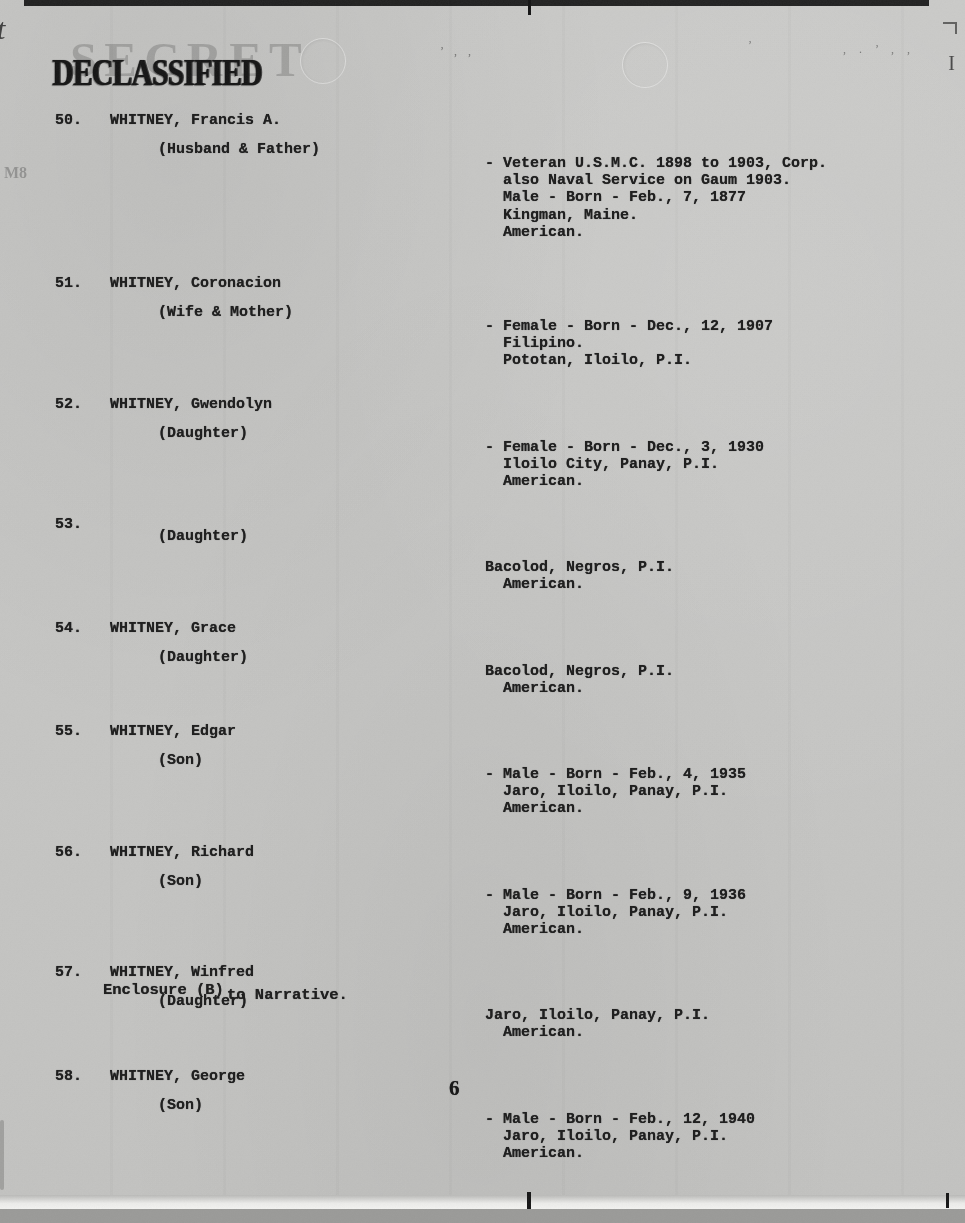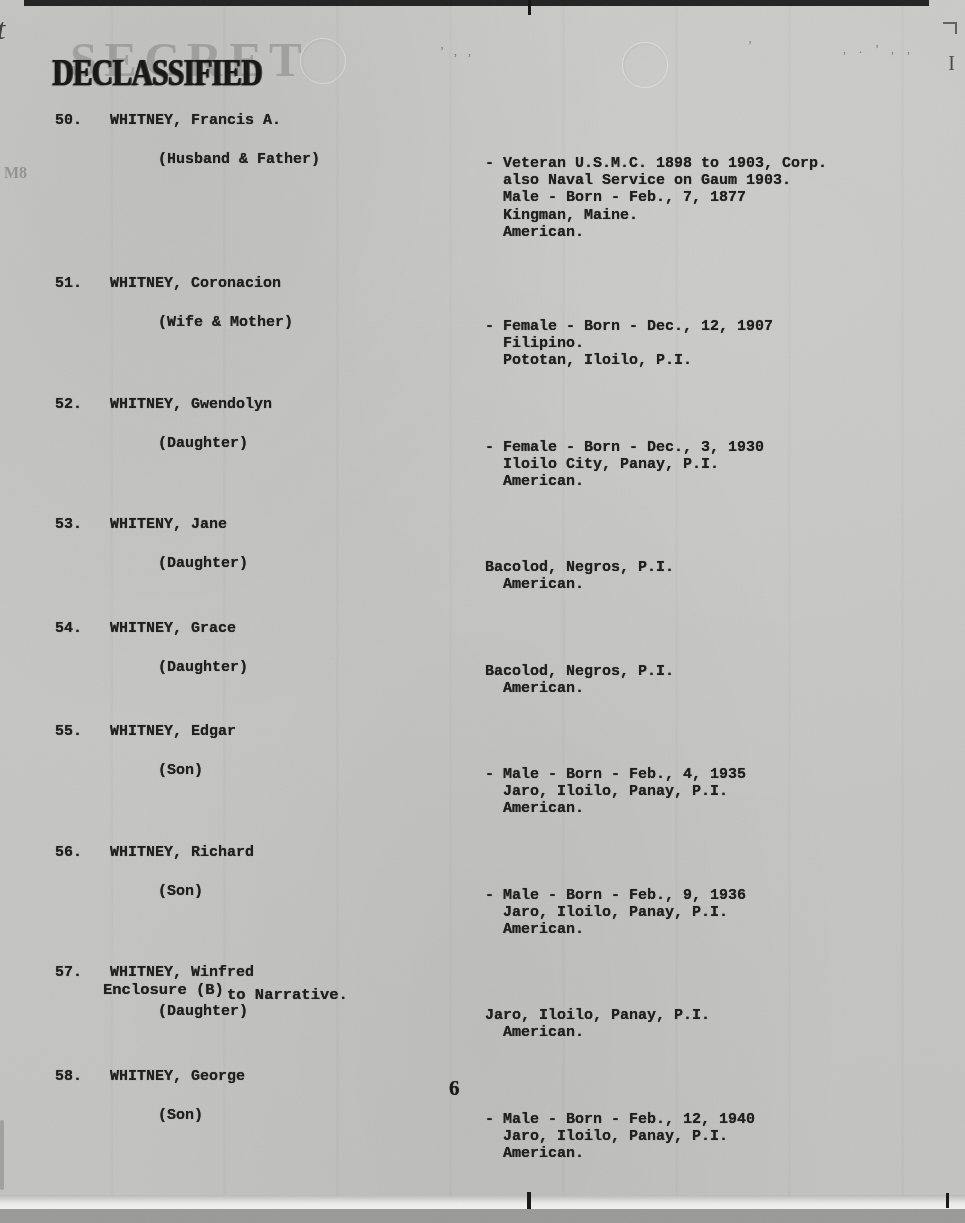--- a/index.html
+++ b/index.html
@@ -57,21 +57,21 @@
   }
 
   .type{color:#1c1c1c;font-weight:bold;font-size:15px;line-height:17.2px;
     text-shadow:0 0 .7px rgba(10,10,10,.8);}
 
   .entries{position:absolute;left:55px;top:112px;right:20px;}
   .entry{display:flex;align-items:flex-start;margin-bottom:26px;}
   .entry:first-child{margin-bottom:34px;}
   .entry .num{width:55px;flex:0 0 55px;}
   .entry .nameblock{width:375px;flex:0 0 375px;}
-  .entry .rel{margin-top:22px;padding-left:48px;}
+  .entry .rel{margin-top:12px;padding-left:48px;}
   .entry .details{flex:1 1 auto;padding-left:18px;margin-top:43px;}
   .entry .details .dline:first-child{text-indent:-18px;}
 
   .footer{position:absolute;left:55px;top:982px;white-space:nowrap;margin-left:48px;}
   .footer .encl{font-size:15.5px;}
   .footer .narr{position:relative;top:5px;margin-left:3px;font-size:15.5px;}
 
   .pagenum{position:absolute;left:449px;top:1076px;font-size:21px;color:#161616;font-weight:bold;
     font-family:"Liberation Serif",serif;text-shadow:0 0 .8px rgba(0,0,0,.7);}
 </style>
@@ -137,21 +137,20 @@
     <div class="details">
           <div class="dline">- Female - Born - Dec., 3, 1930</div>
           <div class="dline">Iloilo City, Panay, P.I.</div>
           <div class="dline">American.</div>
         </div>
   </div>
 
   <div class="entry">
     <div class="num">53.</div>
     <div class="nameblock">
-      <div class="name">WHITENY, Jane</div>
       <div class="rel">(Daughter)</div>
     </div>
     <div class="details">
           <div class="dline">Bacolod, Negros, P.I.</div>
           <div class="dline">American.</div>
         </div>
   </div>
 
   <div class="entry">
     <div class="num">54.</div>

